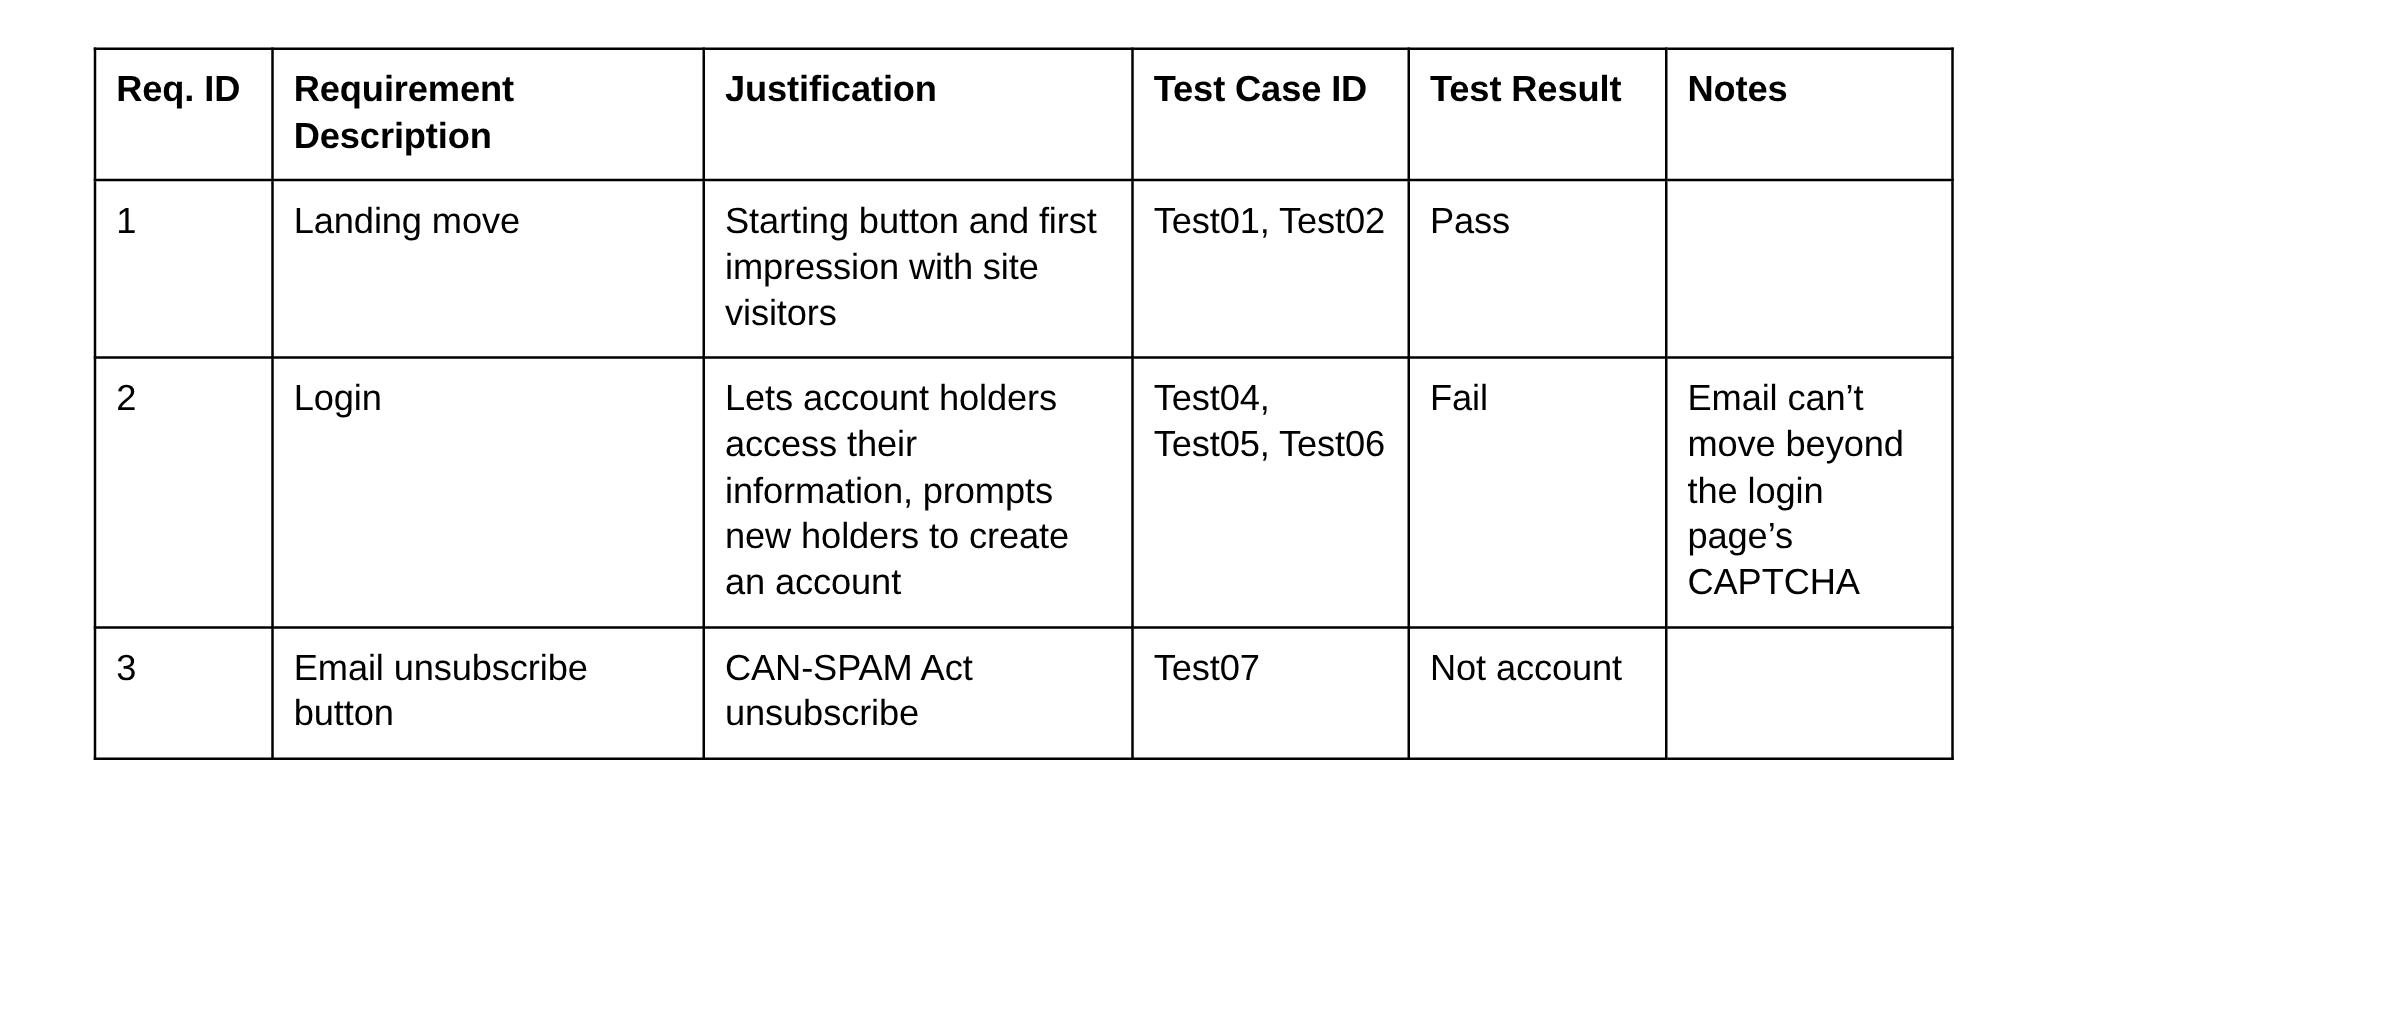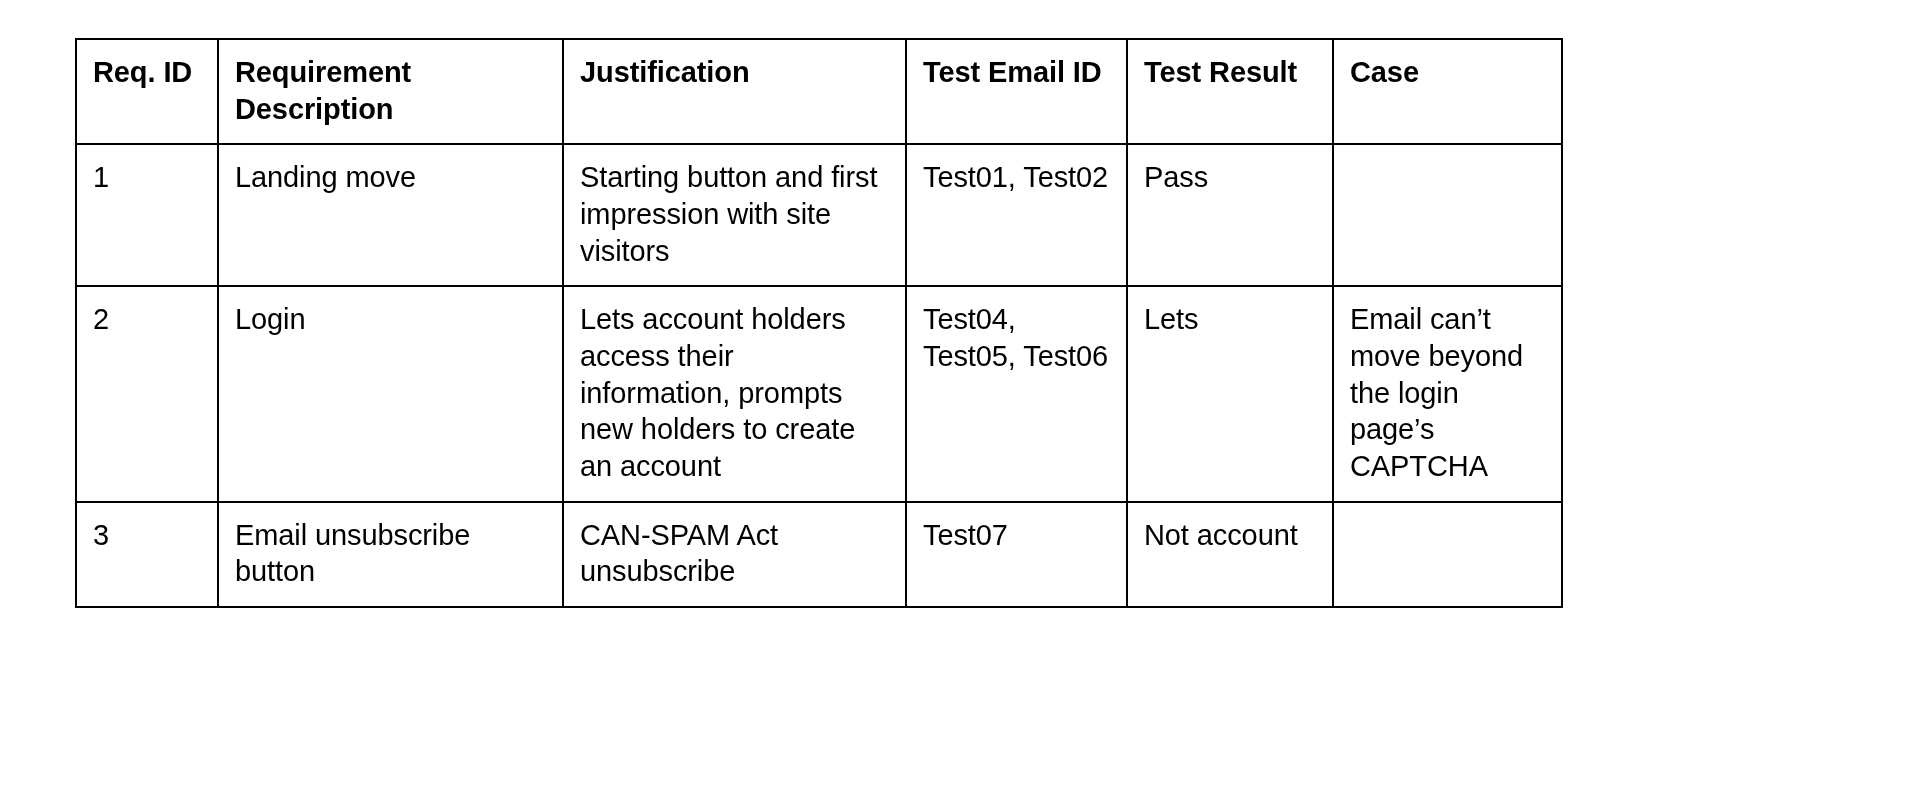--- a/index.html
+++ b/index.html
@@ -99,27 +99,27 @@
           <th>
             <span class="cell-text">Req. ID</span>
           </th>
           <th>
             <span class="cell-text">Requirement Description</span>
           </th>
           <th>
             <span class="cell-text">Justification</span>
           </th>
           <th>
-            <span class="cell-text">Test Email ID</span>
+            <span class="cell-text">Test Case ID</span>
           </th>
           <th>
             <span class="cell-text">Test Result</span>
           </th>
           <th>
-            <span class="cell-text">Case</span>
+            <span class="cell-text">Notes</span>
           </th>
         </tr>
       </thead>
       <tbody>
 
         <tr class="row-1">
           <td>
             <span class="cell-text">1</span>
           </td>
           <td>
@@ -146,21 +146,21 @@
           <td>
             <span class="cell-text">Login</span>
           </td>
           <td>
             <span class="cell-text">Lets account holders access their information, prompts new holders to create an account</span>
           </td>
           <td>
             <span class="cell-text">Test04, Test05, Test06</span>
           </td>
           <td>
-            <span class="cell-text">Lets</span>
+            <span class="cell-text">Fail</span>
           </td>
           <td>
             <span class="cell-text">Email can’t move beyond the login page’s CAPTCHA</span>
           </td>
         </tr>
 
         <tr class="row-3">
           <td>
             <span class="cell-text">3</span>
           </td>

